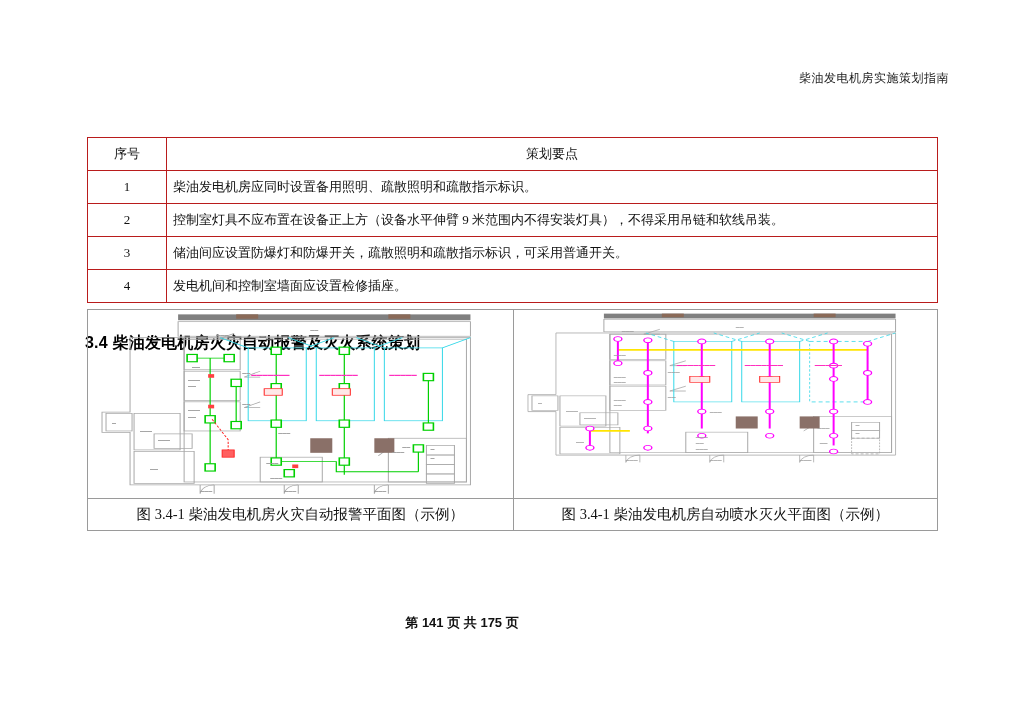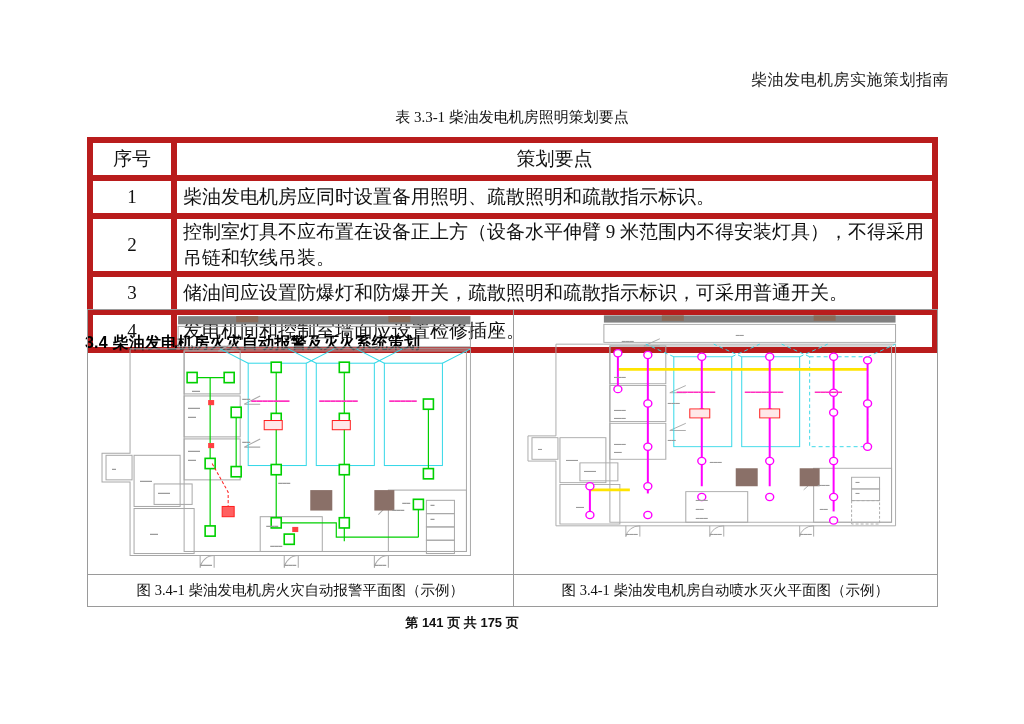--- a/index.html
+++ b/index.html
@@ -10,41 +10,41 @@
     color:#1a1a1a;
     -webkit-font-smoothing:antialiased;
     overflow:hidden;
     position:relative;
   }
   .page{position:absolute;left:0;top:0;width:1024px;height:724px;}
 
   
   .doc-header{
     position:absolute;top:70px;right:75px;
-    font-size:16px;letter-spacing:.5px;color:#222;
+    font-size:12px;letter-spacing:.5px;color:#222;
     white-space:nowrap;
   }
 
   
   .table-caption{
     position:absolute;top:108px;left:0;width:1024px;
     text-align:center;font-size:15px;color:#111;
   }
 
   
   .data-table{
     position:absolute;left:87px;top:137px;
     width:851px;
     border-collapse:collapse;
     table-layout:fixed;
   }
   .data-table td,.data-table th{
-    border:6px solid #b91c1c;
+    border:1px solid #b91c1c;
     font-weight:normal;
-    font-size:19px;
+    font-size:13px;
     color:#111;
     height:32px;
     padding:0 6px;
     vertical-align:middle;
   }
   .data-table .col-idx{width:66px;text-align:center;}
   .data-table .col-pt{text-align:left;}
   .data-table thead .col-pt{text-align:center;}
 
   
@@ -52,21 +52,21 @@
     position:absolute;left:85px;top:285px;
     font-size:16px;font-weight:bold;color:#000;
     font-family:"Liberation Sans","DejaVu Sans",sans-serif;
     letter-spacing:.2px;
     margin-top:48px;
   }
 
   
   .fig-table{
     position:absolute;left:87px;top:309px;
-    width:851px;height:298px;
+    width:851px;height:222px;
     border:1px solid #9a9a9a;
     box-sizing:border-box;
     display:flex;
   }
   .fig-cell{
     width:50%;box-sizing:border-box;
     display:flex;flex-direction:column;
     position:relative;
   }
   .fig-cell + .fig-cell{border-left:1px solid #9a9a9a;gap:32px;}
@@ -88,21 +88,20 @@
     font-family:"Liberation Sans","DejaVu Sans",sans-serif;
   }
 </style>
 </head>
 <body>
 
 <div class="page">
 
   <div class="doc-header">柴油发电机房实施策划指南</div>
 
-  <div class="table-caption">表 3.3-1 柴油发电机房照明策划要点</div>
 
   <table class="data-table">
     <thead>
       <tr>
         <th class="col-idx">序号</th>
         <th class="col-pt">策划要点</th>
       </tr>
     </thead>
     <tbody>
       <tr>

